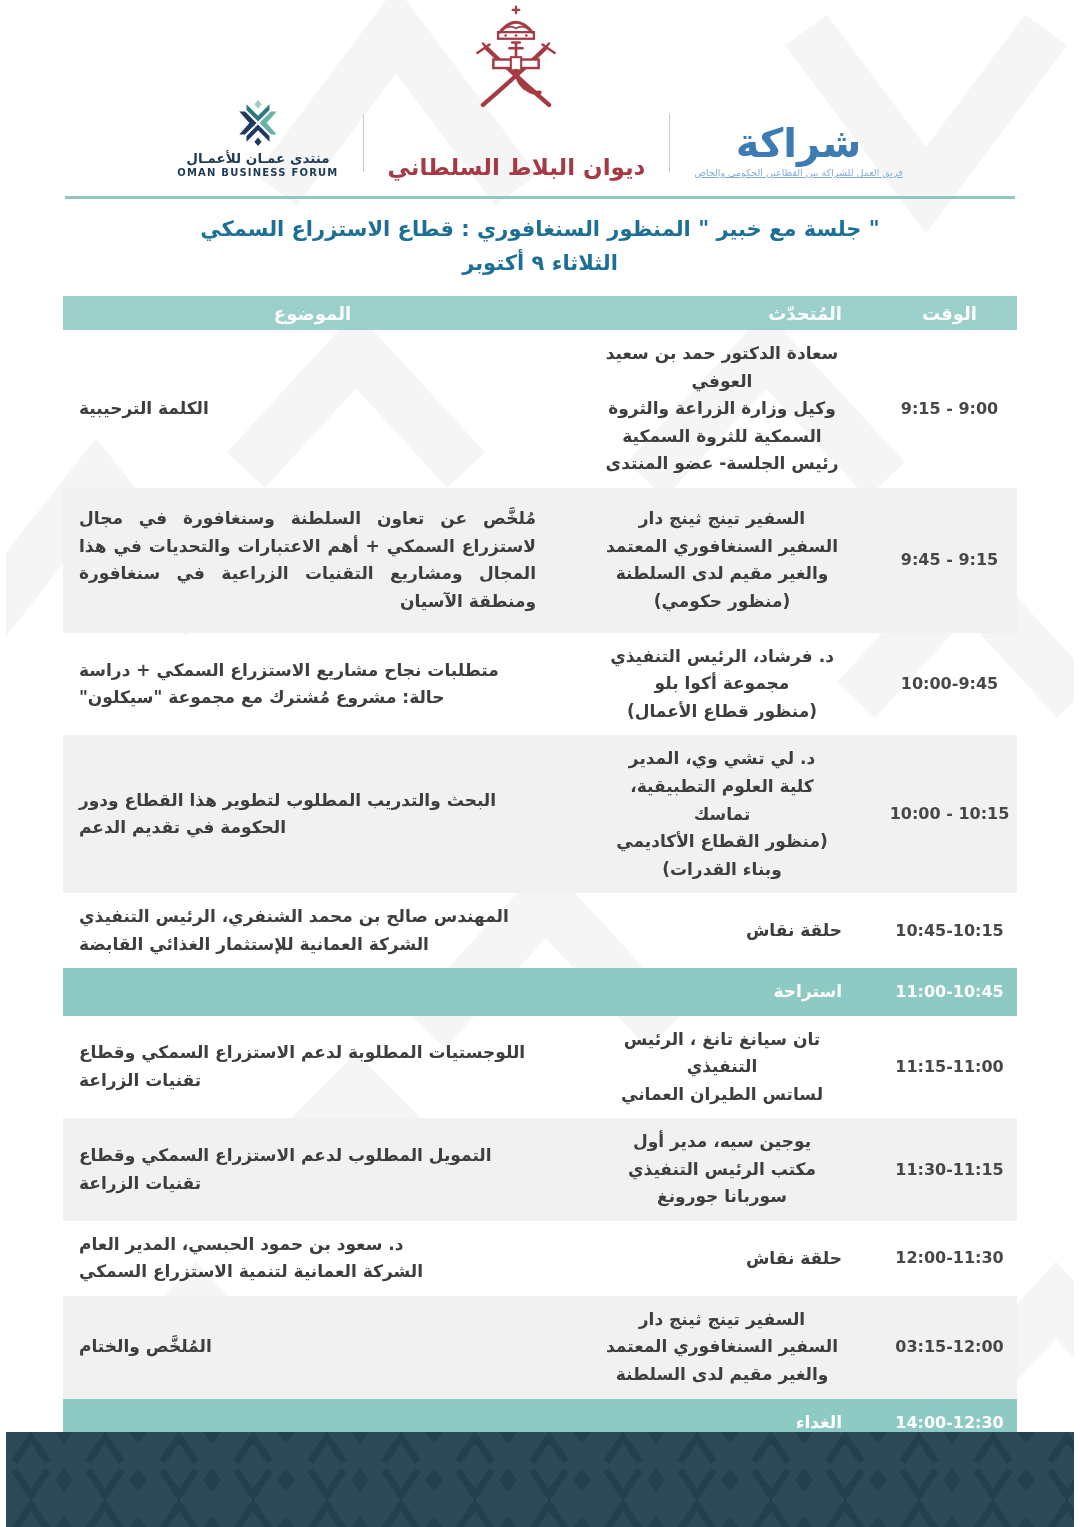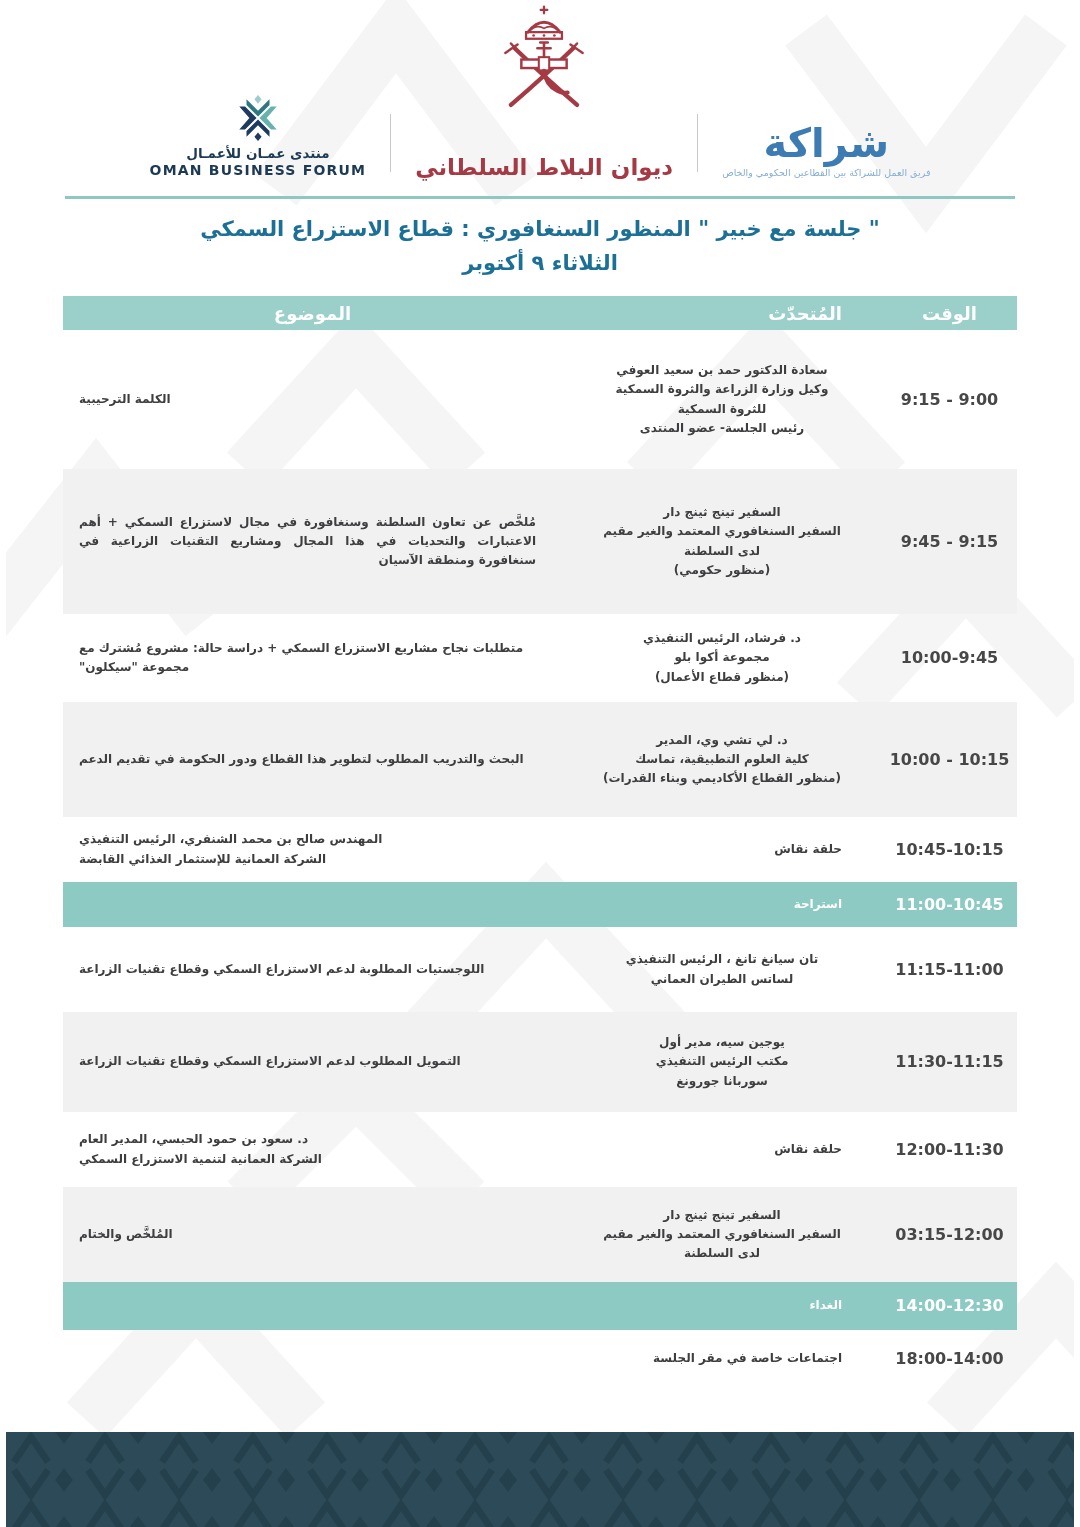--- a/index.html
+++ b/index.html
@@ -11,48 +11,48 @@
   .watermark { position:absolute; inset:0; z-index:0; pointer-events:none; }
 
   .content { position:relative; z-index:1; }
 
   
   header { display:flex; align-items:flex-end; justify-content:center; gap:24px; padding-top:24px; height:178px; }
   .logo { display:flex; flex-direction:column; align-items:center; }
   .vdiv { width:1px; height:58px; background:#c9c9c9; margin-bottom:6px; }
 
   .obf-ar { font-size:13.5px; font-weight:700; color:#1d3a55; margin-top:4px; }
-  .obf-en { font-size:14px; font-weight:700; letter-spacing:1.2px; color:#1d3a55; margin-top:1px; }
+  .obf-en { font-size:10px; font-weight:700; letter-spacing:1.2px; color:#1d3a55; margin-top:1px; }
 
   .crest { margin-bottom:-2px;gap:31px; }
   .calligraphy { font-size:23px; font-weight:700; color:#a53a45; margin-top:4px; letter-spacing:0.5px; }
 
   .sharaka-word { font-size:40px; font-weight:bold; color:#3d7cb3; line-height:1.1; }
-  .sharaka-tag { font-size:9.5px; color:#85aed4; margin-top:2px; }
+  .sharaka-tag { font-size:9.5px; color:#85aed4; margin-top:2px;text-decoration:underline; }
 
   .rule { width:950px; height:3px; background:#8fc7c2; margin:18px auto 0; }
 
   
   .title { direction:rtl; text-align:center; margin-top:14px; color:#1d7095; font-weight:bold; font-size:21px; line-height:1.6; }
 
   
   .agenda { direction:rtl; width:954px; margin:16px auto 0; }
   .grid { display:grid; grid-template-columns:135px 320px 1fr; }
   .thead { background:#9bcfc9; color:#ffffff; min-height:34px; font-size:18px; font-weight:bold; align-items:center; }
   .thead .h-time  { text-align:center; }
   .thead .h-speaker { text-align:right; padding:4px 40px; }
   .thead .h-topic { text-align:center; padding:4px 12px; }
 
   .row { align-items:center; }
   .row.v-gray { background:#f1f1f2; }
   .row.v-teal { background:#8dcac3; }
   .row.v-teal .cell { color:#ffffff; }
   .row.v-teal .time { color:#ffffff; font-weight:bold; }
 
-  .cell { color:#3e3e40; font-size:12px; font-weight:700; line-height:1.62; }
+  .cell { color:#3e3e40; font-size:17px; font-weight:700; line-height:1.62; }
   .time { display:flex; align-items:center; justify-content:center; font-size:16px; font-weight:600; color:#474747; align-self:stretch; }
   .ltr { direction:ltr; unicode-bidi:isolate; }
   .speaker { text-align:center; padding:10px 40px; }
   .speaker.align-start { text-align:start; }
   .topic { text-align:left; padding:10px 26px 10px 16px; }
   .topic.justify { text-align:justify; }
 
   
   footer { position:absolute; left:0; bottom:0; width:1080px; height:95px; z-index:1; }
 </style>

